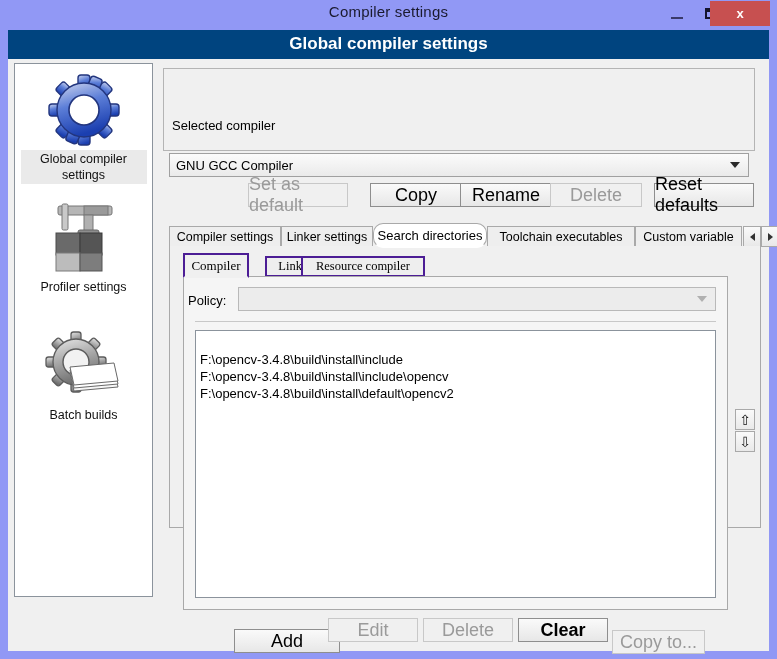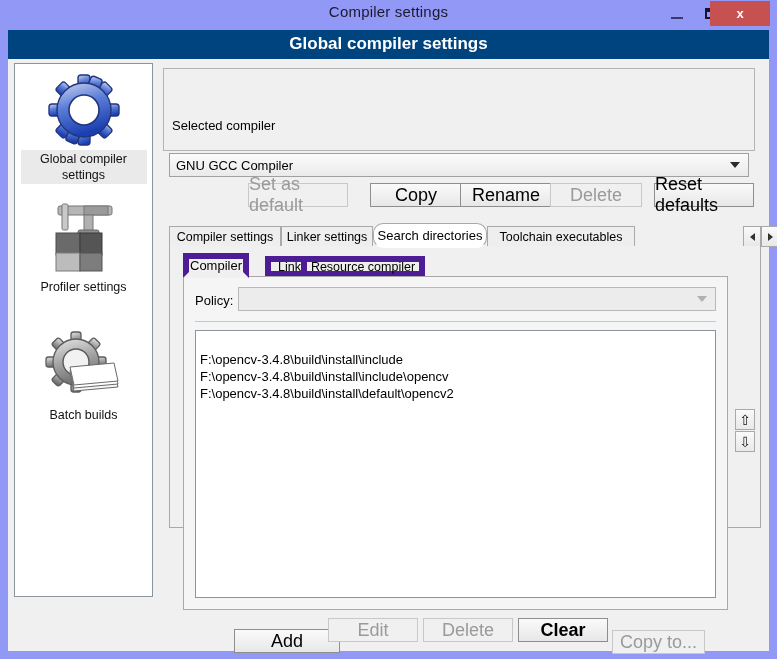--- a/index.html
+++ b/index.html
@@ -221,26 +221,27 @@
   }
 
   
   #inner-tabstrip {
     position: absolute; left: 175px; top: 194px;
     width: 578px; height: 24px;
   }
   .itab {
     position: absolute; top: 3px; height: 21px;
     box-sizing: border-box;
-    border: 6px solid #4c1d95;
+    border: 2px solid #4c1d95;
     background: #eeeeee;
     display: flex; align-items: center; justify-content: center;
     padding: 0 8px;
     font-size: 12.5px;
     white-space: nowrap;
+    font-family: Liberation Serif, serif;
   }
   .itab.active {
     top: 0; height: 25px;
     background: #f0f0f0;
     border-bottom-color: #f0f0f0;
     z-index: 3;
     font-size: 13px;
   }
   #itab-0 { left: 0px;  width: 66px; }
   #itab-1 { left: 66px; width: 60px; margin-left: 16px; }
@@ -248,21 +249,21 @@
 
   #inner-page {
     position: absolute; left: 175px; top: 217px;
     width: 545px; height: 334px;
     border: 1px solid #a9a9a9;
     background: #f5f5f5;
     box-sizing: border-box;
   }
 
   #policy-label {
-    position: absolute; left: 187px; top: 234px;
+    position: absolute; left: 180px; top: 234px;
     font-size: 13px;
   }
   #combo-policy {
     left: 230px; top: 228px; width: 478px; height: 24px;
     background: #ececec;
     border-color: #b9b9b9;
     color: #8a8a8a;
   }
   #combo-policy .arrow { border-top-color: #b0b0b0; }
 
@@ -458,20 +459,23 @@
       </div>
       <div class="tab" id="tab-1">
         <span>Linker settings</span>
       </div>
       <div class="tab active" id="tab-2">
         <span>Search directories</span>
       </div>
       <div class="tab" id="tab-3">
         <span>Toolchain executables</span>
       </div>
+      <div class="tab" id="tab-4">
+        <span>Custom variable</span>
+      </div>
       <div class="tabscroll" id="tabscroll-left">
         <span class="tri-left"></span>
       </div>
       <div class="tabscroll" id="tabscroll-right">
         <span class="tri-right"></span>
       </div>
     </div>
 
     <div id="tabpage"></div>
 

